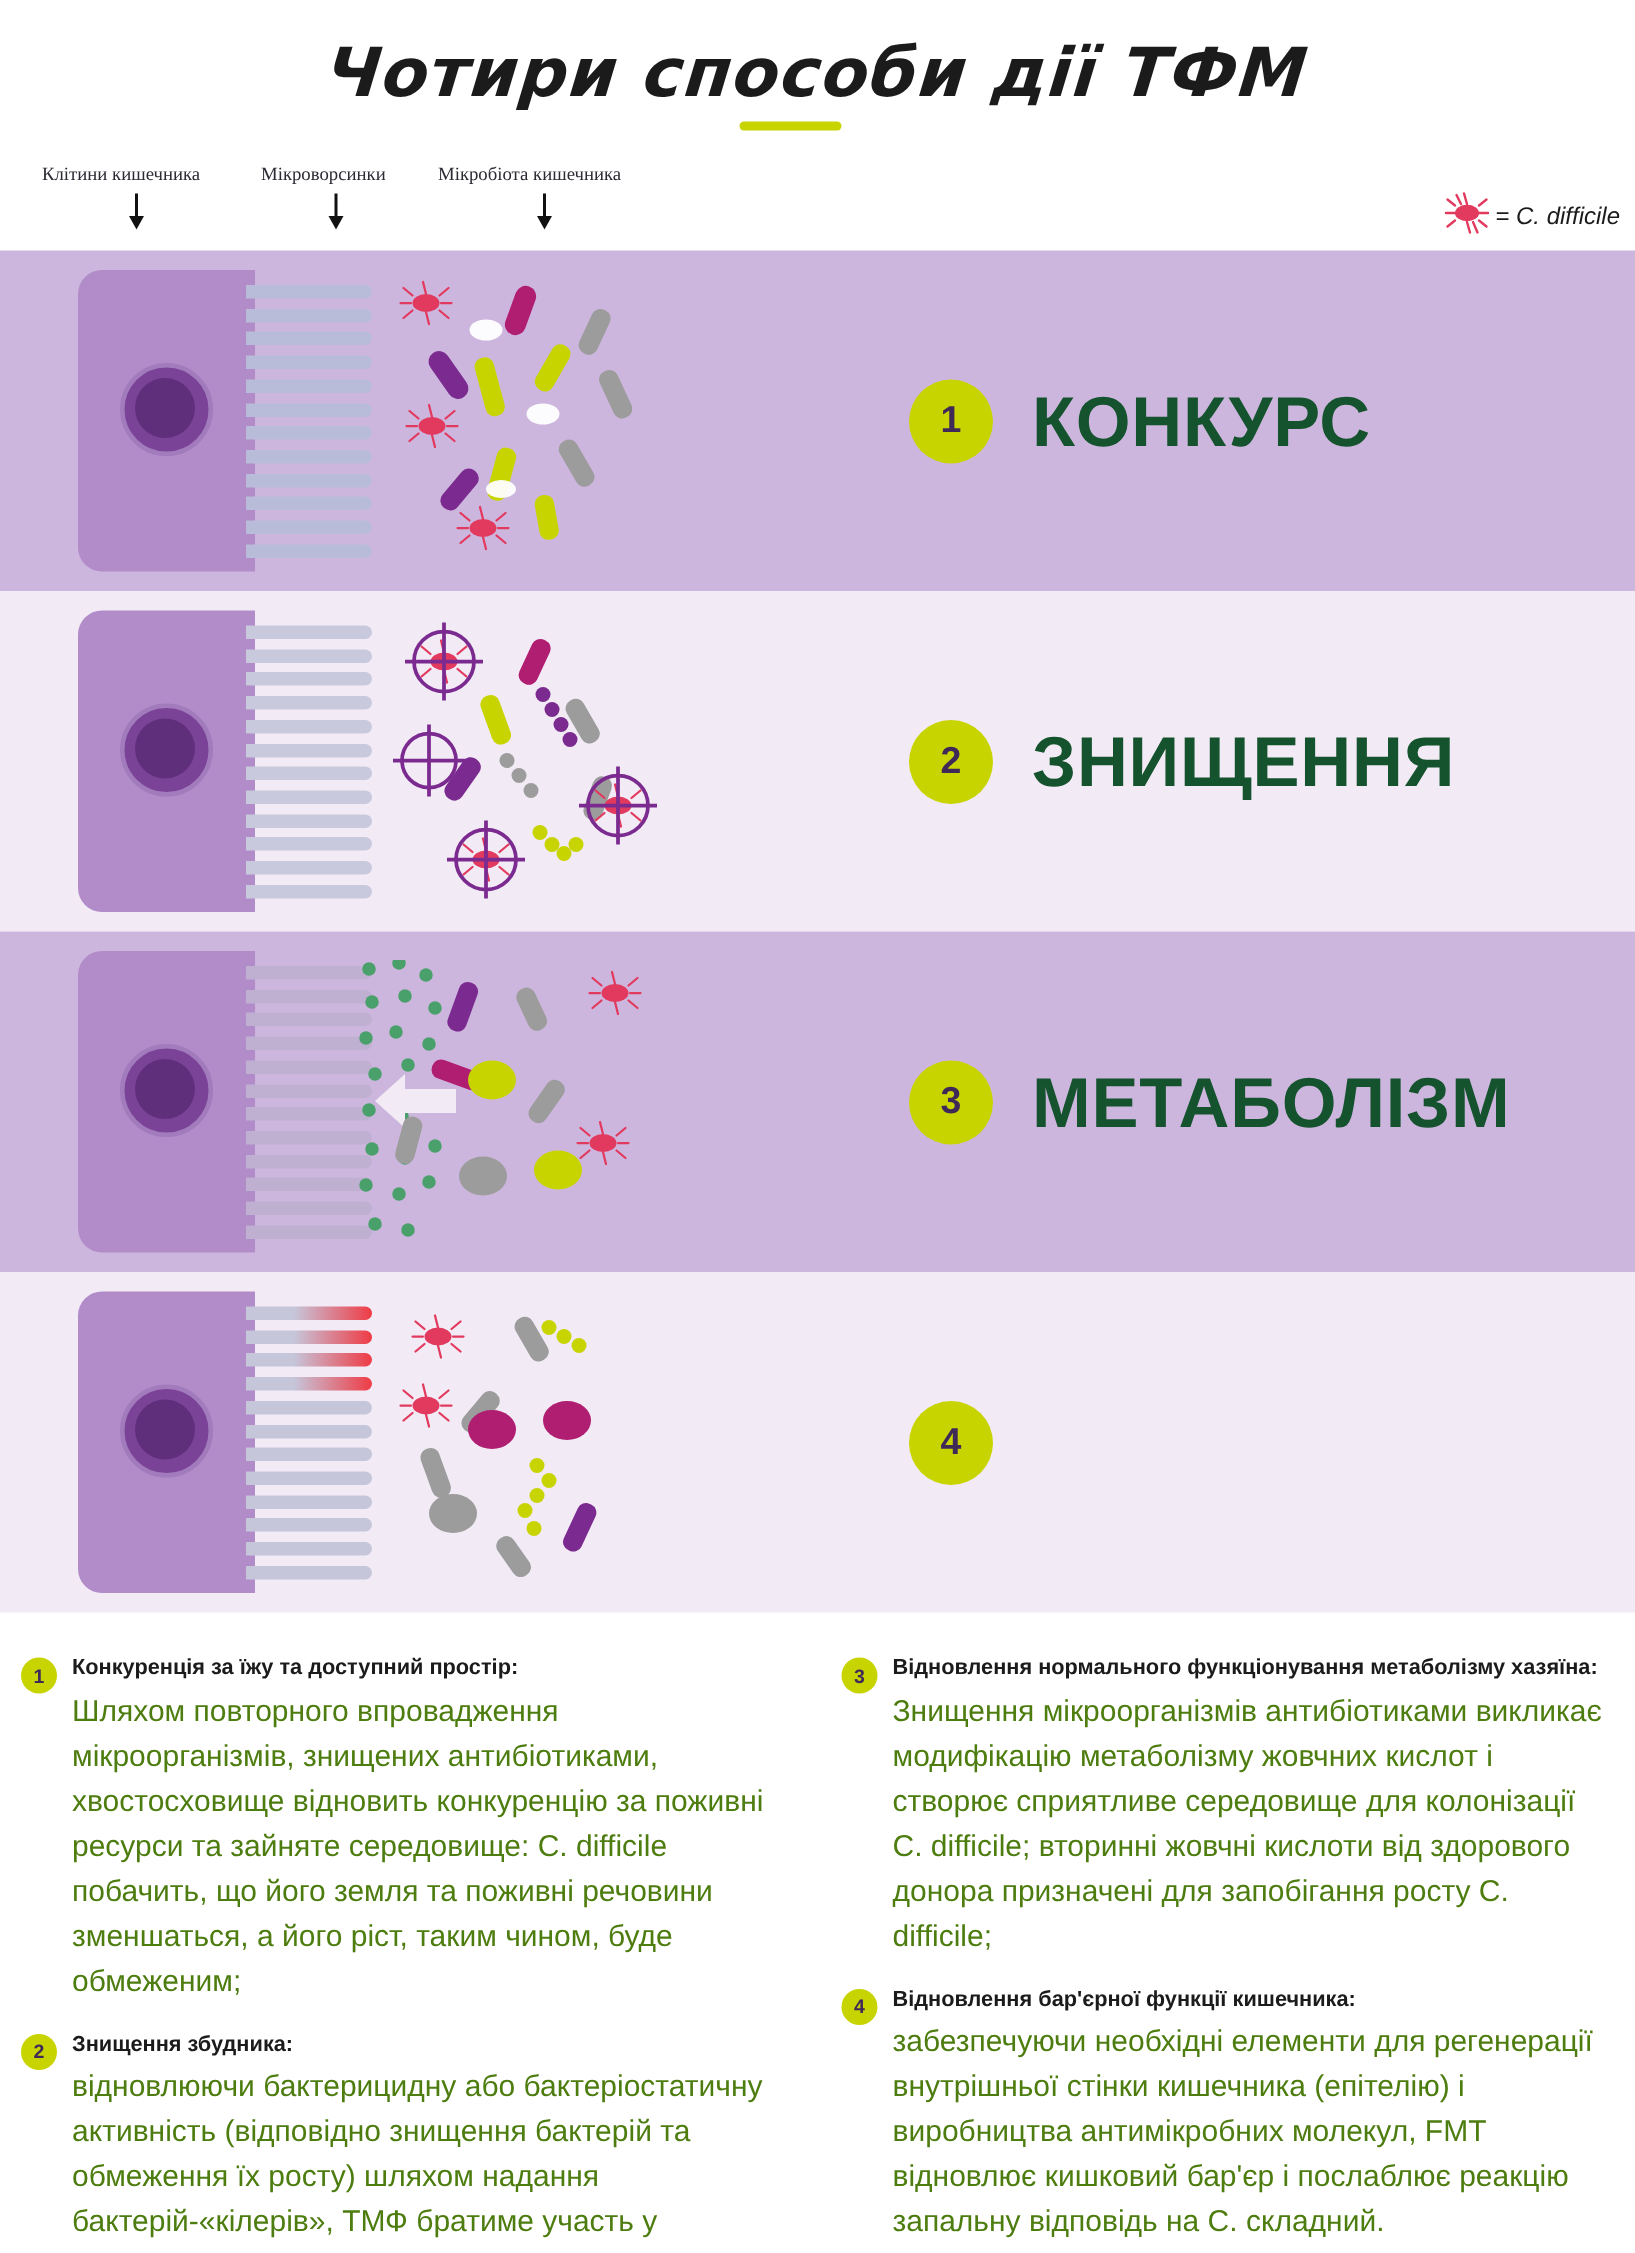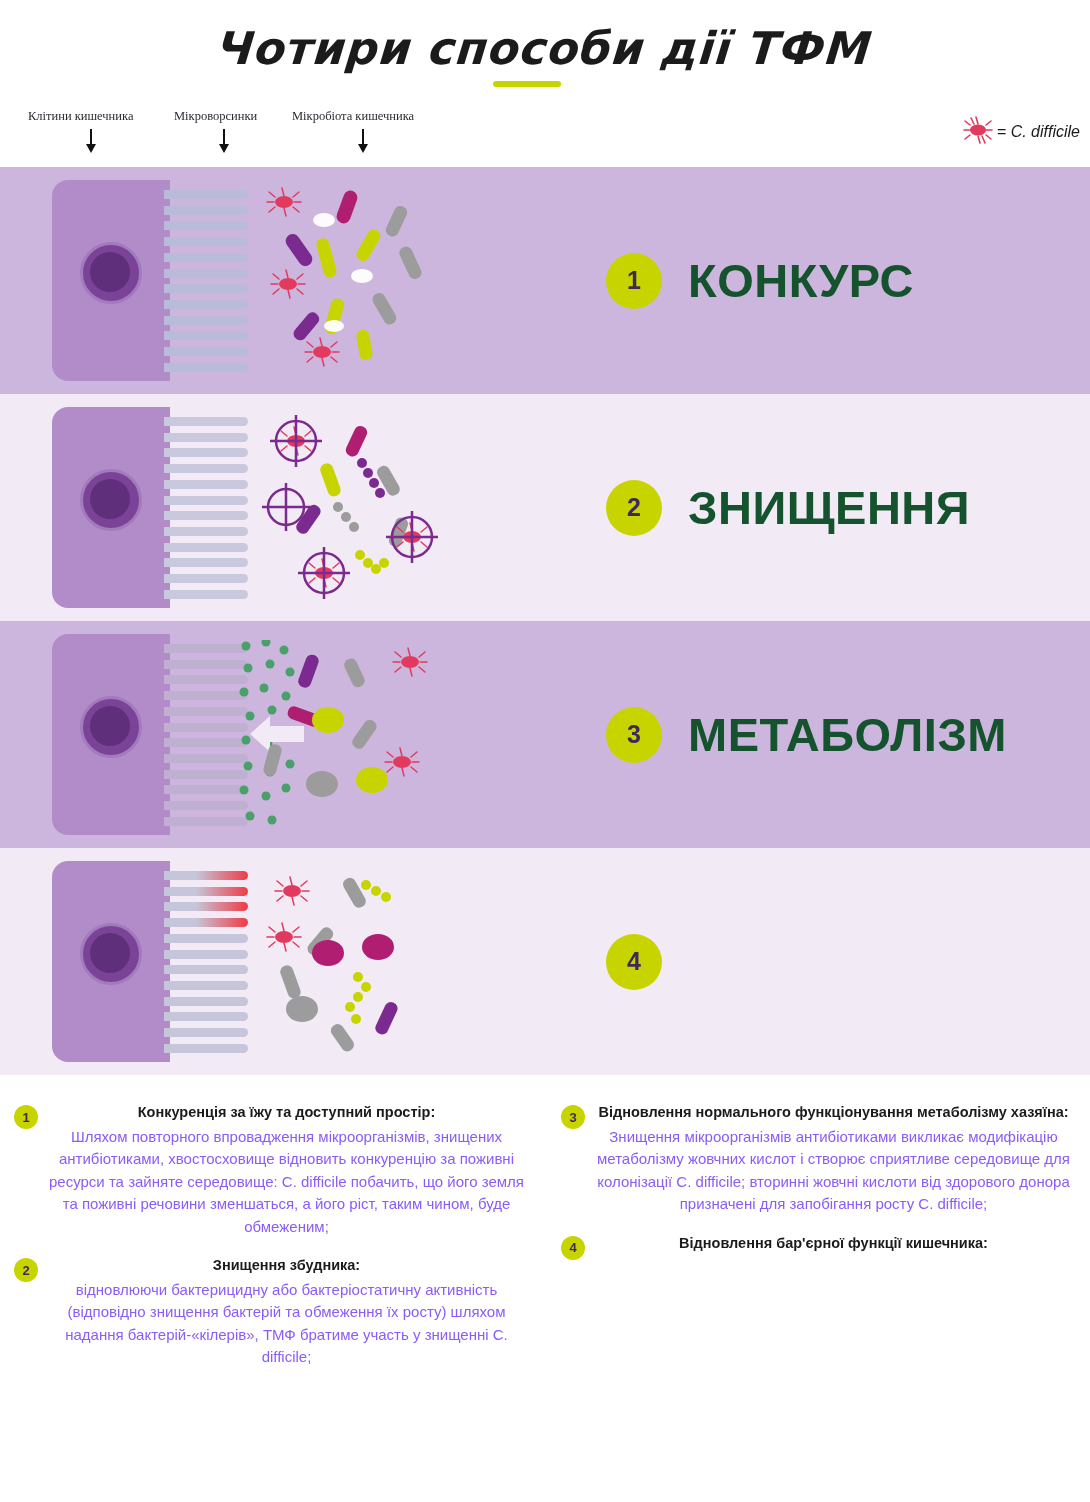--- a/index.html
+++ b/index.html
@@ -70,21 +70,21 @@
     position: absolute;
     left: 0; top: 15px;
     width: 0; height: 0;
     border-left: 5px solid transparent;
     border-right: 5px solid transparent;
     border-top: 9px solid #111;
   }
   .cdiff-key {
     position: absolute;
     right: 10px;
-    top: 8px;
+    top: 20px;
     display: flex;
     align-items: center;
     gap: 2px;
   }
   .cdiff-key .txt {
     font-size: 16px;
     font-style: italic;
     color: #1b1b1b;
   }
 
@@ -203,32 +203,32 @@
     width: 24px; height: 24px;
     border-radius: 50%;
     background: #c8d400;
     color: #3f2a57;
     font-size: 13px;
     font-weight: bold;
     display: flex; align-items: center; justify-content: center;
     flex: none;
     margin-top: 2px;
   }
-  .item .body { flex: 1; text-align: center; }
+  .item .body { flex: 1; }
   .item .head {
     font-size: 14.5px;
     font-weight: bold;
     color: #1b1b1b;
     margin-bottom: 3px;
     line-height: 1.35;
   }
   .item .desc {
-    font-size: 15px;
+    font-size: 20px;
     line-height: 1.5;
-    color: #8b5cf6;
+    color: #4d7c0f;
   }
 </style>
 </head>
 <body>
 
 <div class="title-wrap">
   <div class="title">Чотири способи дії ТФМ</div>
   <div class="title-underline"></div>
 </div>
 
@@ -583,17 +583,18 @@
       <div class="body">
         <div class="head">Відновлення нормального функціонування метаболізму хазяїна:</div>
         <div class="desc">Знищення мікроорганізмів антибіотиками викликає модифікацію метаболізму жовчних кислот і створює сприятливе середовище для колонізації C. difficile; вторинні жовчні кислоти від здорового донора призначені для запобігання росту C. difficile;</div>
       </div>
     </div>
 
     <div class="item">
       <div class="bullet">4</div>
       <div class="body">
         <div class="head">Відновлення бар'єрної функції кишечника:</div>
+        <div class="desc">забезпечуючи необхідні елементи для регенерації внутрішньої стінки кишечника (епітелію) і виробництва антимікробних молекул, FMT відновлює кишковий бар'єр і послаблює реакцію запальну відповідь на C. складний.</div>
       </div>
     </div>
 
   </div>
 </div>
 
 </body></html>

